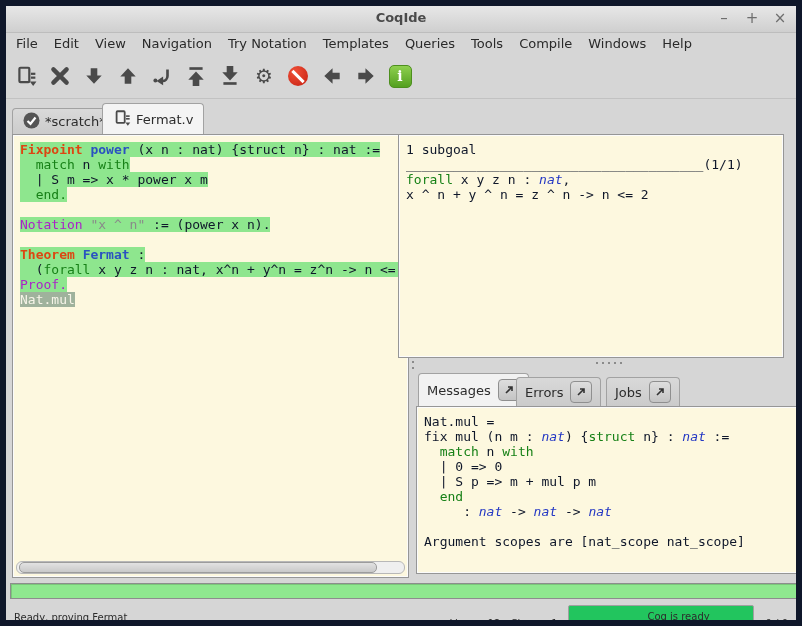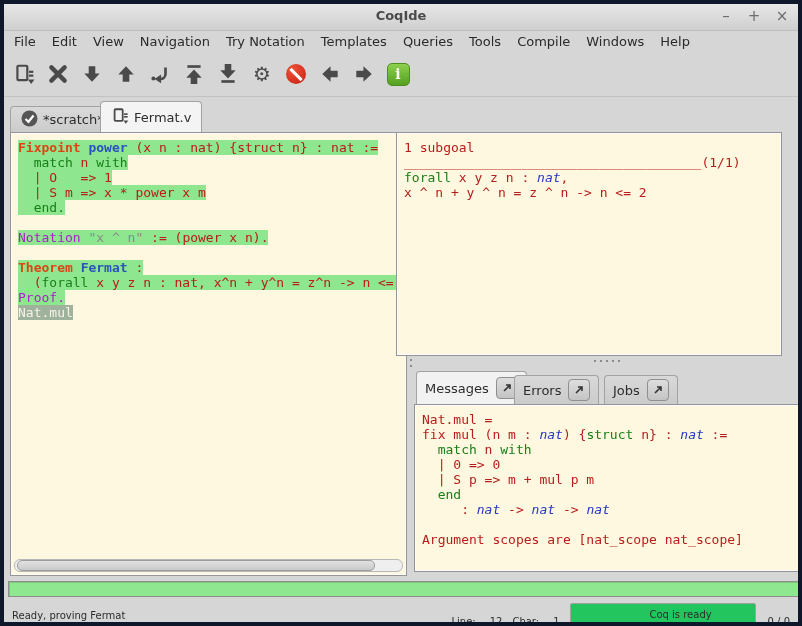--- a/index.html
+++ b/index.html
@@ -1,18 +1,18 @@
 <!DOCTYPE html>
 <html><head>
 <meta charset="utf-8">
 <style>
   html,body{margin:0;padding:0;}
   body{width:802px;height:626px;font-family:"DejaVu Sans",sans-serif;background:#b0b0b0;}
   .window{position:relative;width:802px;height:626px;box-sizing:border-box;
-    background:#d6d6d6;border:4px solid #0f172a;overflow:hidden;}
+    background:#d6d6d6;border:6px solid #0f172a;overflow:hidden;}
 
   
   .titlebar{position:absolute;left:0;top:0;right:0;height:26px;
     background:linear-gradient(#e7e7e7,#cfcfcf);border-bottom:1px solid #bdbdbd;}
   .title{position:absolute;left:0;right:0;top:4px;text-align:center;
     font-size:13px;font-weight:bold;color:#4a4a4a;}
   .winbtns{position:absolute;right:8px;top:2px;display:flex;gap:12px;}
   .winbtn{width:16px;height:20px;text-align:center;font-size:15px;color:#6e6e6e;
     line-height:20px;cursor:default;}
 
@@ -52,21 +52,21 @@
   .editor-pane{left:6px;top:128px;width:397px;height:444px;}
   .goal-pane{left:392px;top:128px;width:386px;height:224px;}
   .msg-pane{left:410px;top:400px;width:386px;height:168px;}
 
   .code{position:absolute;inset:2px;overflow:hidden;padding:5px 0 0 5px;
     font-family:"DejaVu Sans Mono",monospace;font-size:13px;}
   .editor-code{bottom:16px;}
   .code-line{height:15px;line-height:15px;white-space:pre;}
   .hl{background:#8ee68e;}
   .hl-full{display:block;width:100%;}
-  .c-pl{color:#b91c1c;}
+  .c-pl{color:#0f172a;}
   .c-kw1{color:#dc4612;font-weight:bold;}
   .c-id{color:#2a52c0;font-weight:bold;}
   .c-kw2{color:#ab22c8;font-weight:normal;}
   .c-kw3{color:#178117;}
   .c-str{color:#8a8a8a;}
   .c-ty{color:#2337c4;font-style:italic;}
   .c-sel{background:#9fb29c;color:#f6f4e8;}
 
   
   .hscroll{position:absolute;left:3px;right:3px;bottom:3px;height:11px;
@@ -220,21 +220,20 @@
         </svg>
       </span>
       <span>Fermat.v</span>
     </div>
   </div>
 
   <div class="pane editor-pane">
     <div class="code editor-code" id="editor-code">
         <div class="code-line"><span class="hl"><span class="c-kw1">Fixpoint</span><span class="c-pl"> </span><span class="c-id">power</span><span class="c-pl"> (x n : nat) {struct n} : nat :=</span></span></div>
         <div class="code-line"><span class="hl"><span class="c-pl">  </span><span class="c-kw3">match</span><span class="c-pl"> n </span><span class="c-kw3">with</span></span></div>
-        <div class="code-line"><span class="hl"><span class="c-pl">  | O   =&gt; 1</span></span></div>
         <div class="code-line"><span class="hl"><span class="c-pl">  | S m =&gt; x * power x m</span></span></div>
         <div class="code-line"><span class="hl"><span class="c-pl">  </span><span class="c-kw3">end.</span></span></div>
         <div class="code-line"> </div>
         <div class="code-line"><span class="hl"><span class="c-kw2">Notation</span><span class="c-pl"> </span><span class="c-str">"x ^ n"</span><span class="c-pl"> := (power x n).</span></span></div>
         <div class="code-line"> </div>
         <div class="code-line"><span class="hl"><span class="c-kw1">Theorem</span><span class="c-pl"> </span><span class="c-id">Fermat</span><span class="c-pl"> :</span></span></div>
         <div class="code-line"><span class="hl hl-full"><span class="c-pl">  (</span><span class="c-kw3">forall</span><span class="c-pl"> x y z n : nat, x^n + y^n = z^n -&gt; n &lt;=</span></span></div>
         <div class="code-line"><span class="hl"><span class="c-kw2">Proof.</span></span></div>
         <div class="code-line"><span class="c-sel">Nat.mul</span></div>
       </div>

